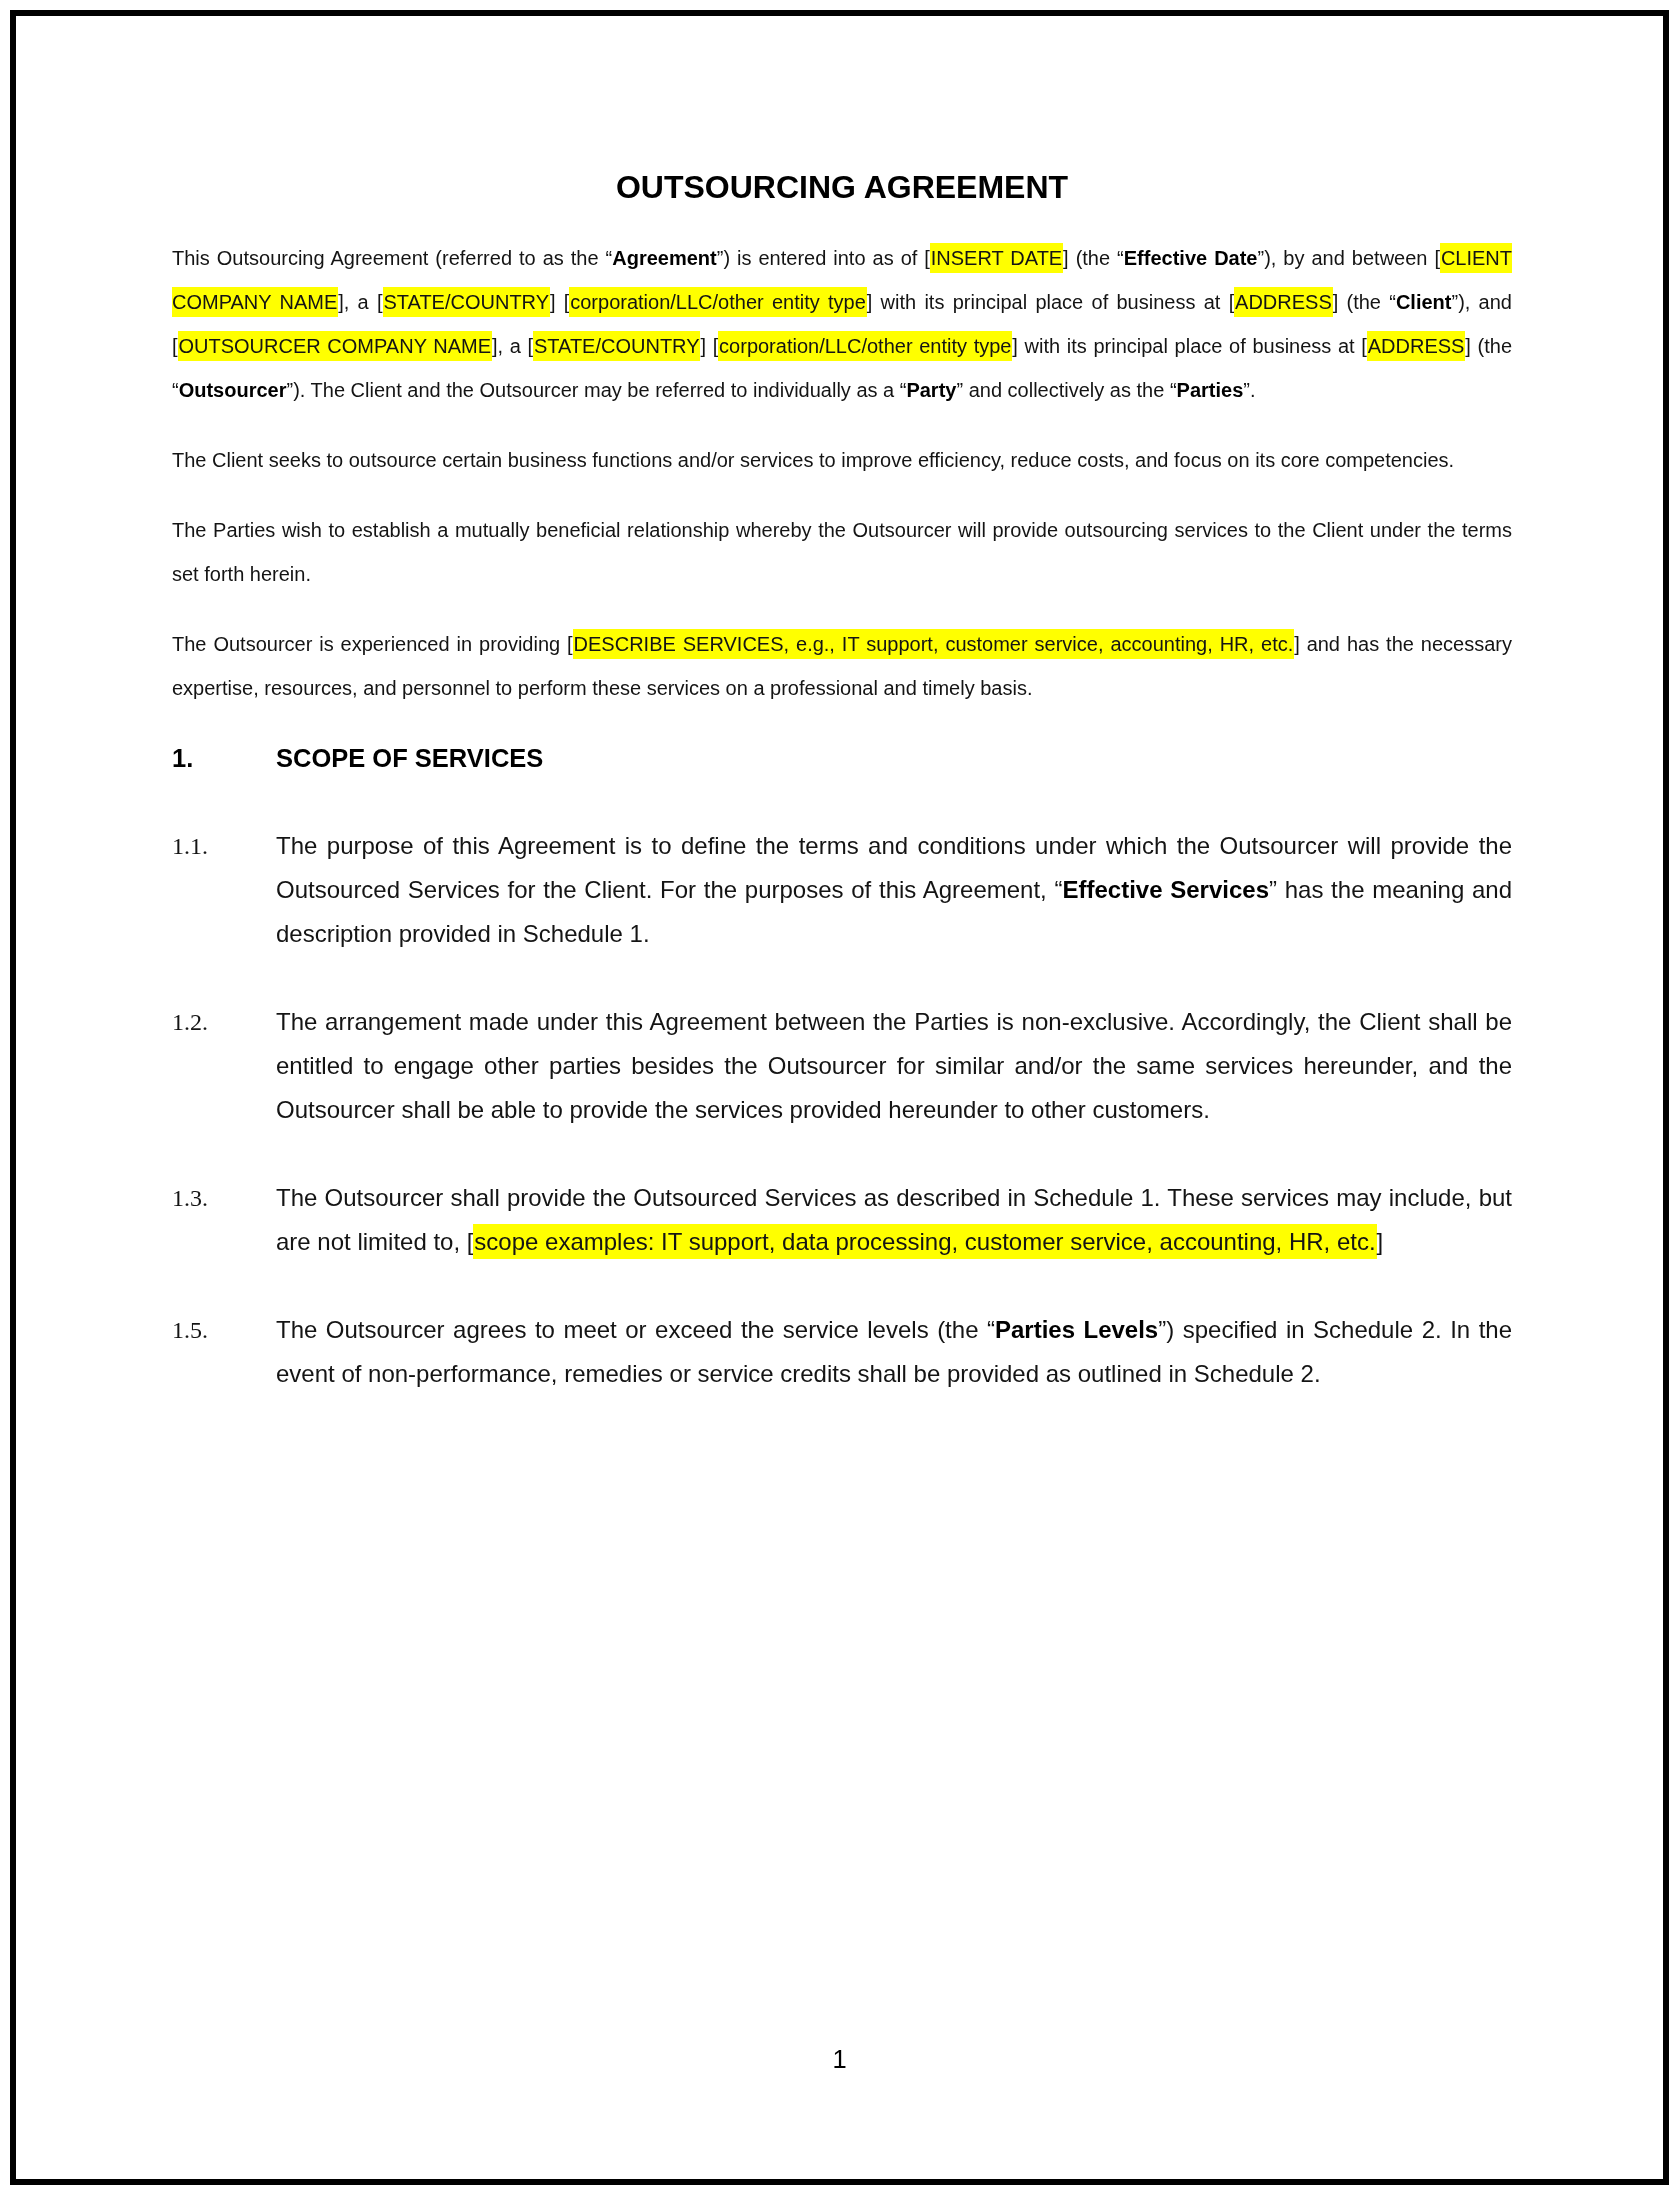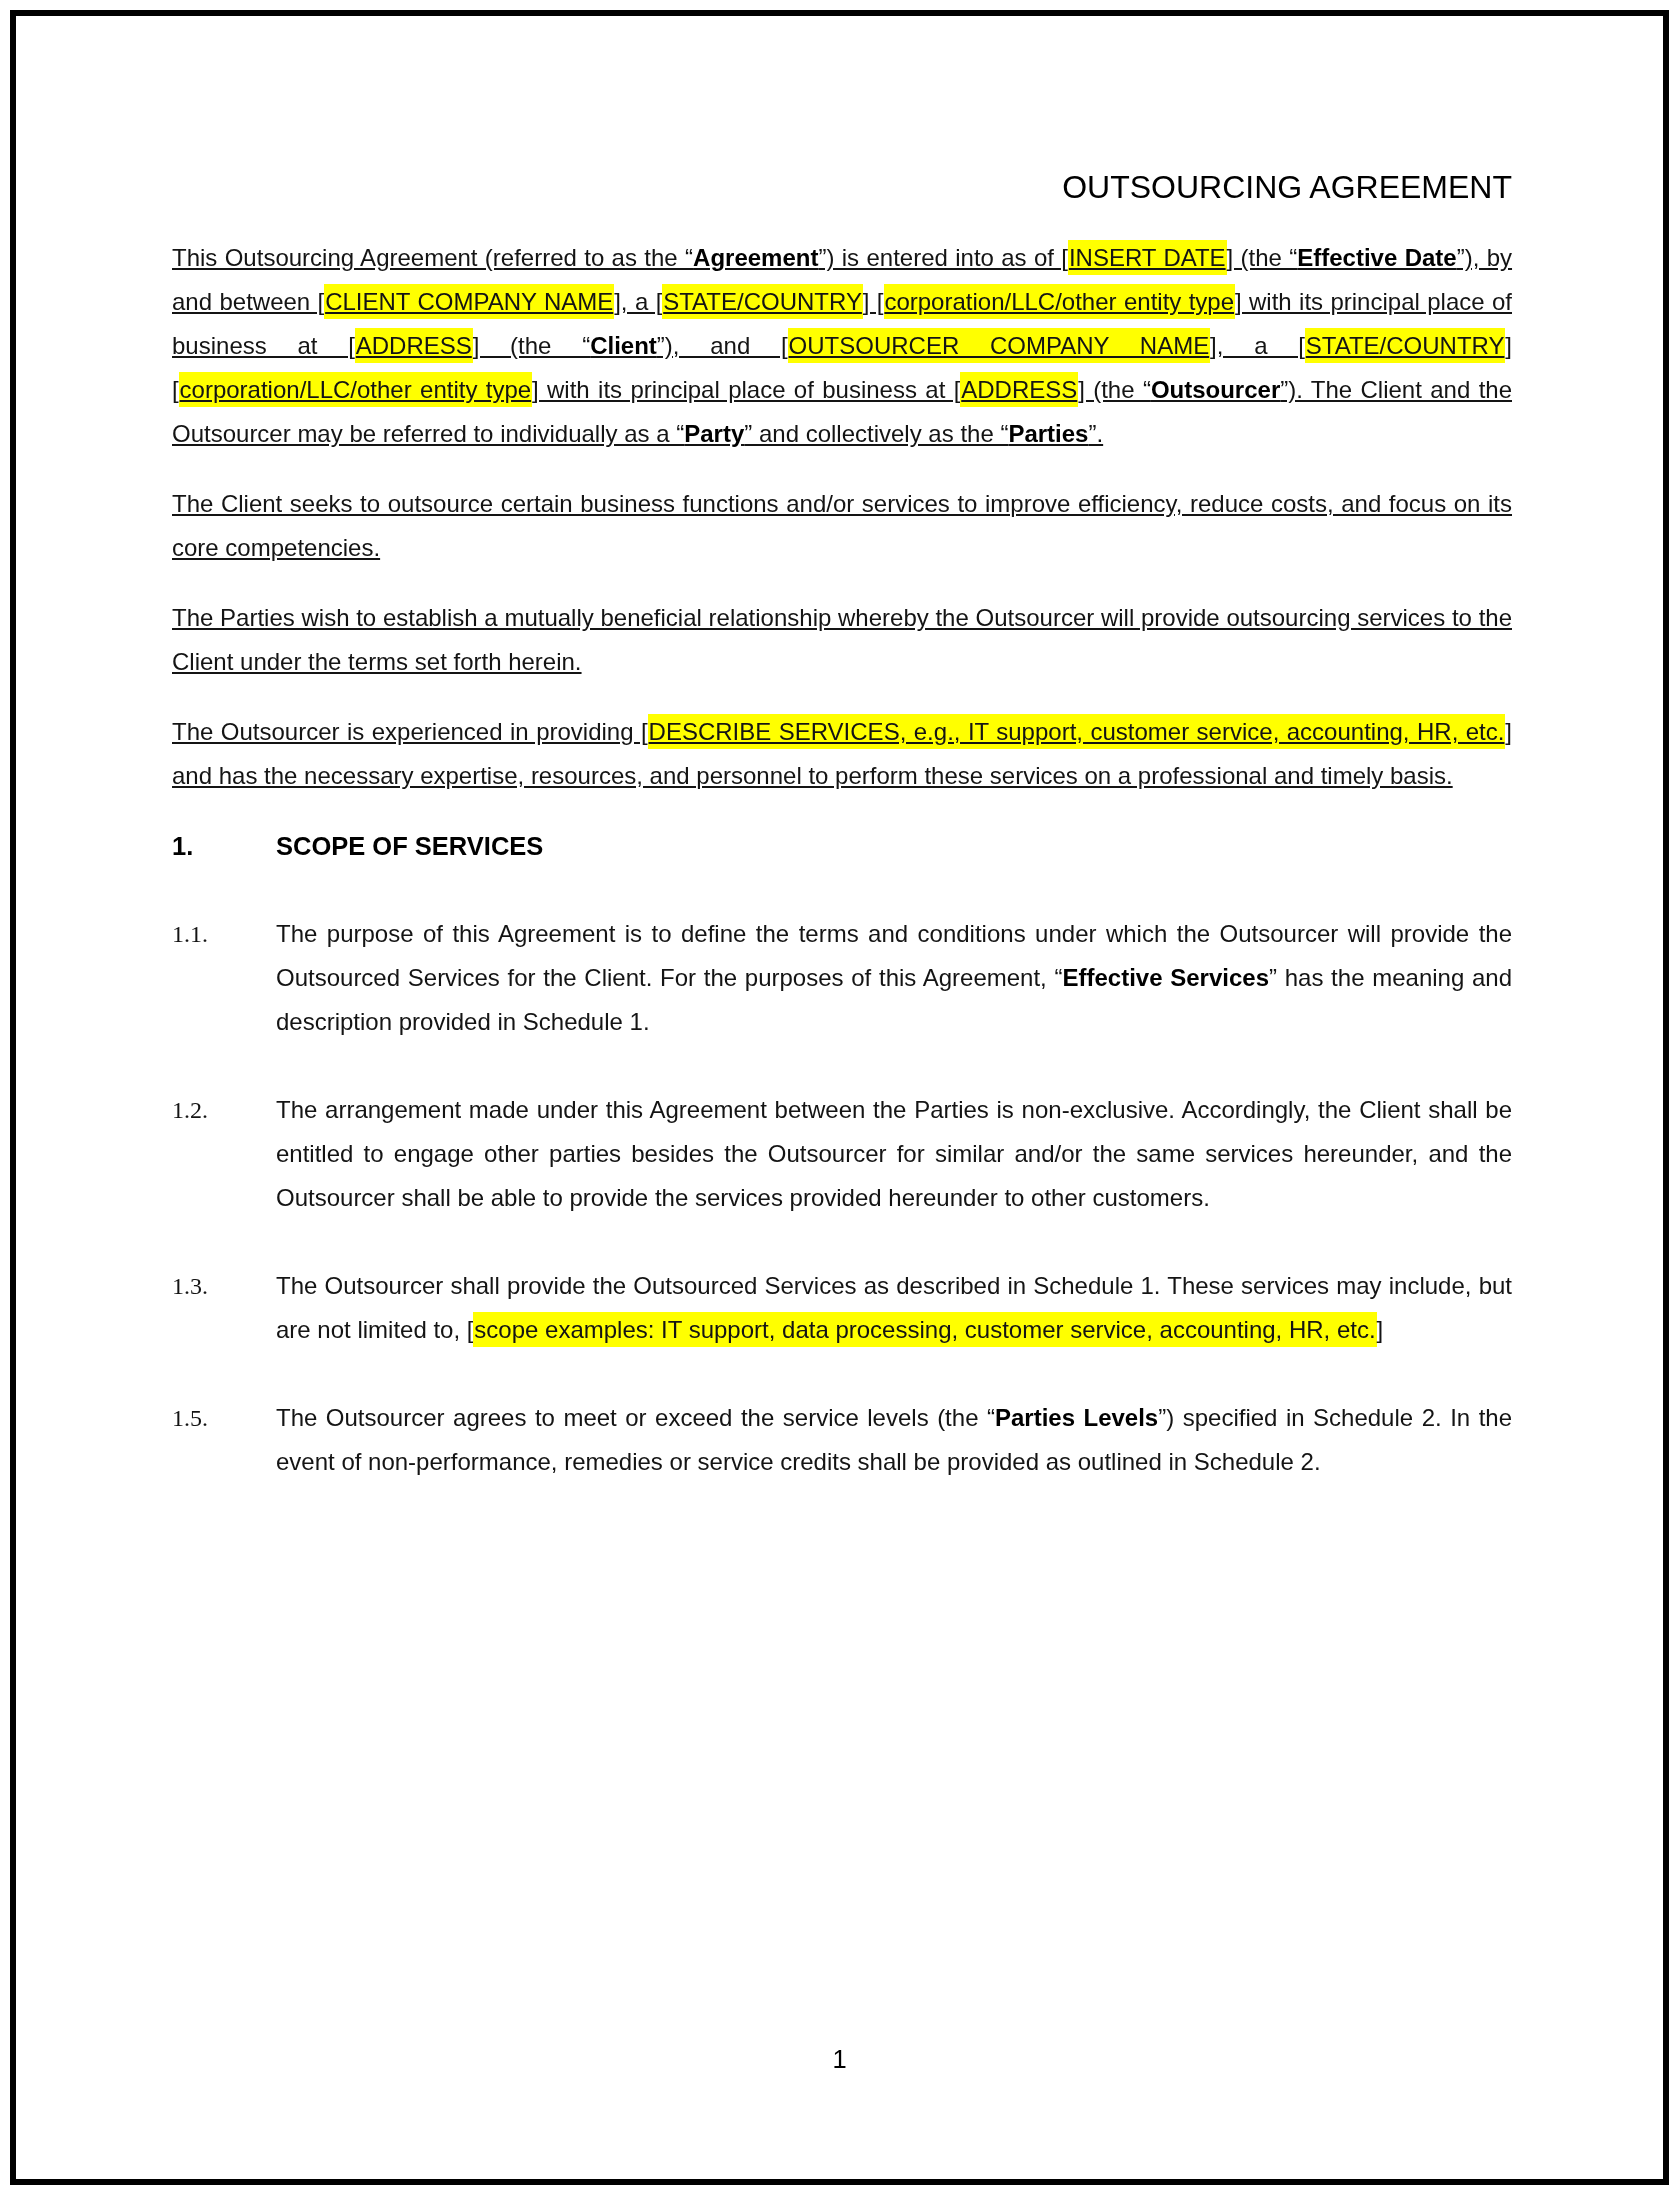--- a/index.html
+++ b/index.html
@@ -17,31 +17,30 @@
     border: 6.1px solid #000;
     box-sizing: border-box;
   }
   .content {
     position: absolute;
     left: 172px; top: 0;
     width: 1340px;
   }
   .title {
     margin: 169px 0 30px 0;
-    text-align: right;
+    text-align: center;
     font-size: 32px;
-    font-weight: normal;
+    font-weight: bold;
     color: #000;
   }
   .para {
-    font-size: 24px;
+    font-size: 20px;
     line-height: 44px;
     text-align: justify;
     margin: 0 0 26px 0;
-    text-decoration: underline;
   }
   strong { color: #000; }
   .hl {
     background: var(--hl, #ffff00);
     padding: 4.4px 0.9px;
   }
   .section-heading {
     position: relative;
     padding-left: 104px;
     margin: 16px 0 44px 0;

